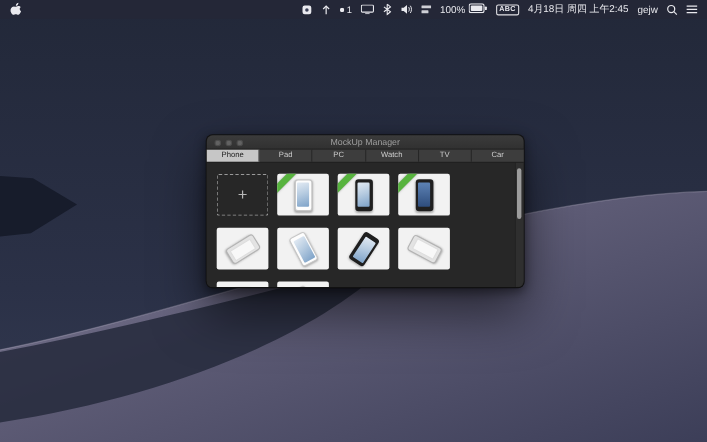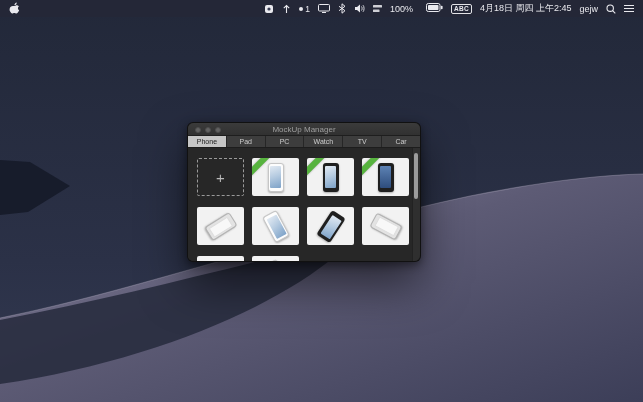--- a/index.html
+++ b/index.html
@@ -13,30 +13,30 @@
   .menubar {
     position:absolute; top:0; left:0; right:0; height:17px; z-index:5;
     background:rgba(36,39,55,0.82);
     display:flex; align-items:center; justify-content:space-between;
     padding:0 9px; color:#e9e9ee; font-size:9px;
   }
   .menubar-left, .menubar-right { display:flex; align-items:center; }
   .menubar-right { gap:8px; }
   .mi { display:flex; align-items:center; gap:2px; }
   .mi-label { font-size:8.5px; color:#e9e9ee; }
-  .battery-group { display:flex; align-items:center; gap:13px;text-align:center; }
+  .battery-group { display:flex; align-items:center; gap:3px;text-align:center; }
   .ime-box {
     border:1px solid #e2e2e6; border-radius:2px; height:10px; padding:0 2px;
     display:flex; align-items:center; font-size:6.5px; font-weight:bold; letter-spacing:.3px;
   }
   .menu-text { white-space:nowrap; }
 
   
   .window {
-    position:absolute; left:187px; top:122px; width:234px; height:140px; z-index:3;
+    position:absolute; left:187px; top:122px; width:290px; height:140px; z-index:3;
     border-radius:6px; background:#2c2c2c;
     box-shadow:0 22px 46px rgba(0,0,0,.55), 0 3px 10px rgba(0,0,0,.45);
     border:1px solid rgba(0,0,0,.6);
     display:flex; flex-direction:column;
   }
   .titlebar {
     height:13px; flex:0 0 13px; border-radius:6px 6px 0 0; position:relative;
     background:linear-gradient(#3b3b3b,#313131); border-bottom:1px solid #1e1e1e;
     display:flex; align-items:center; justify-content:center;
   }

